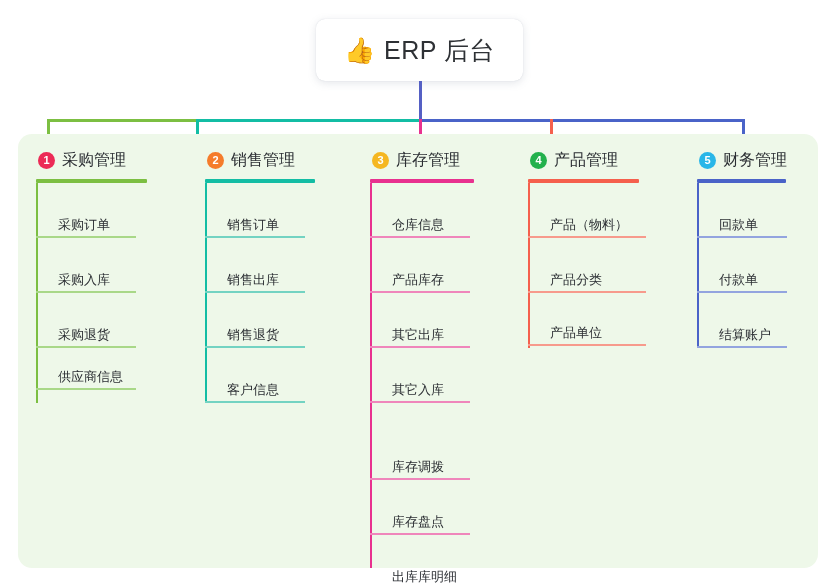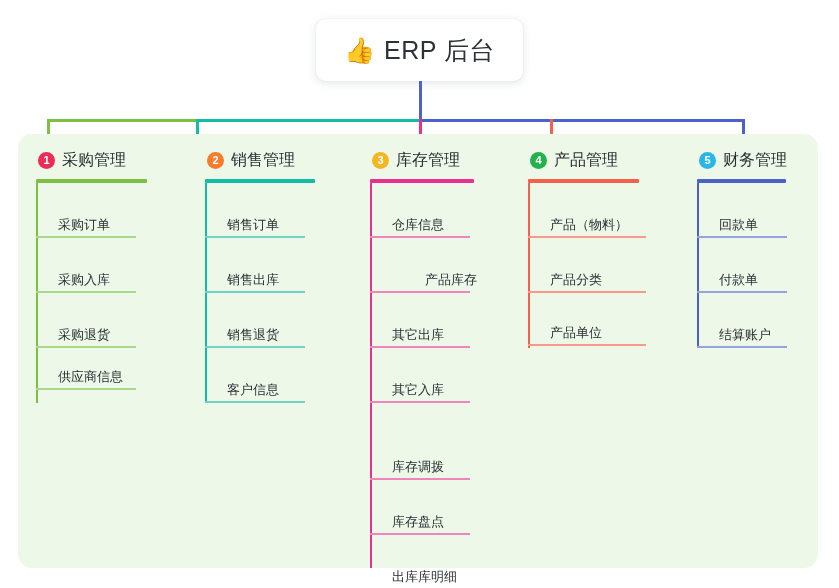--- a/index.html
+++ b/index.html
@@ -155,21 +155,21 @@
             <span class="badge" style="background: rgb(245, 183, 33);">3</span>
             <span class="col-title">库存管理</span>
           </div>
           <div class="head-rule" style="background: rgb(232, 49, 143); width: 103.6px;"></div>
           <div class="leaves">
             <div class="spine" style="background: rgb(232, 49, 143); height: 385px;"></div>
             <div class="leaf" style="height: 55px;">
               <span class="leaf-label">仓库信息</span>
               <div class="leaf-rule" style="background: rgb(239, 134, 187); width: 100px;"></div>
             </div>
-            <div class="leaf" style="height: 55px; justify-content: center;">
+            <div class="leaf" style="height: 55px;">
               <span class="leaf-label">产品库存</span>
               <div class="leaf-rule" style="background: rgb(239, 134, 187); width: 100px;"></div>
             </div>
             <div class="leaf" style="height: 55px;">
               <span class="leaf-label">其它出库</span>
               <div class="leaf-rule" style="background: rgb(239, 134, 187); width: 100px;"></div>
             </div>
             <div class="leaf" style="height: 55px;">
               <span class="leaf-label">其它入库</span>
               <div class="leaf-rule" style="background: rgb(239, 134, 187); width: 100px;"></div>

